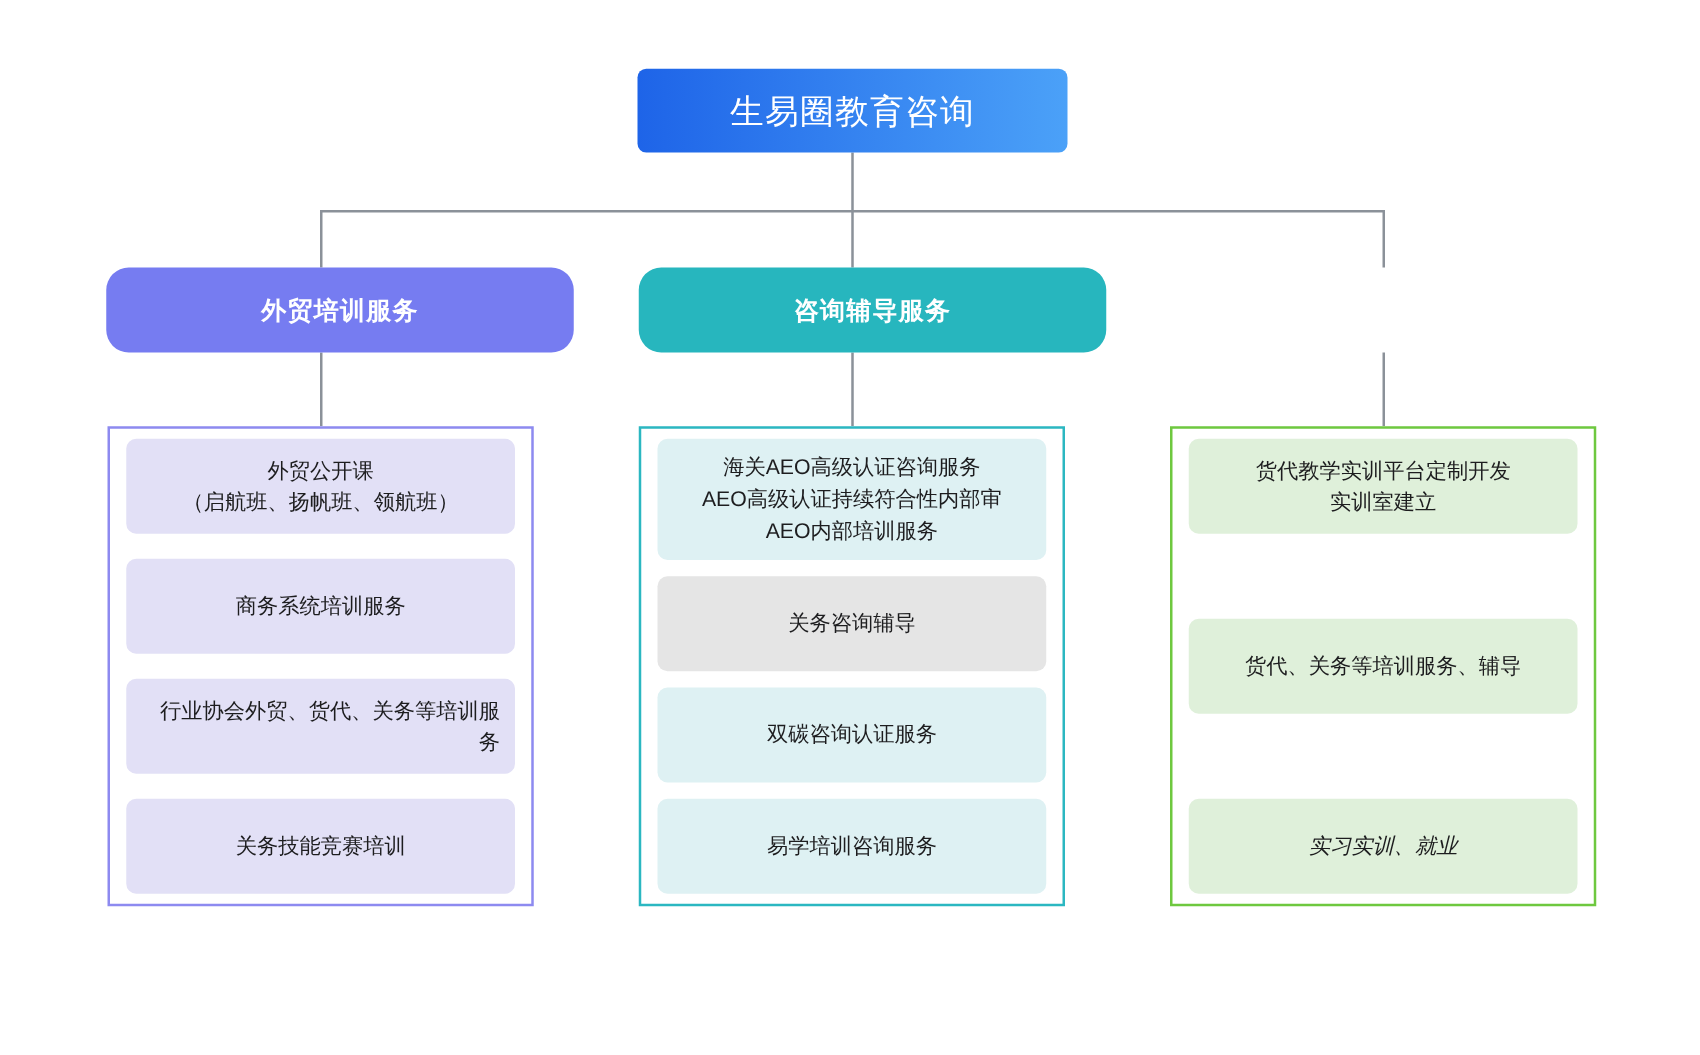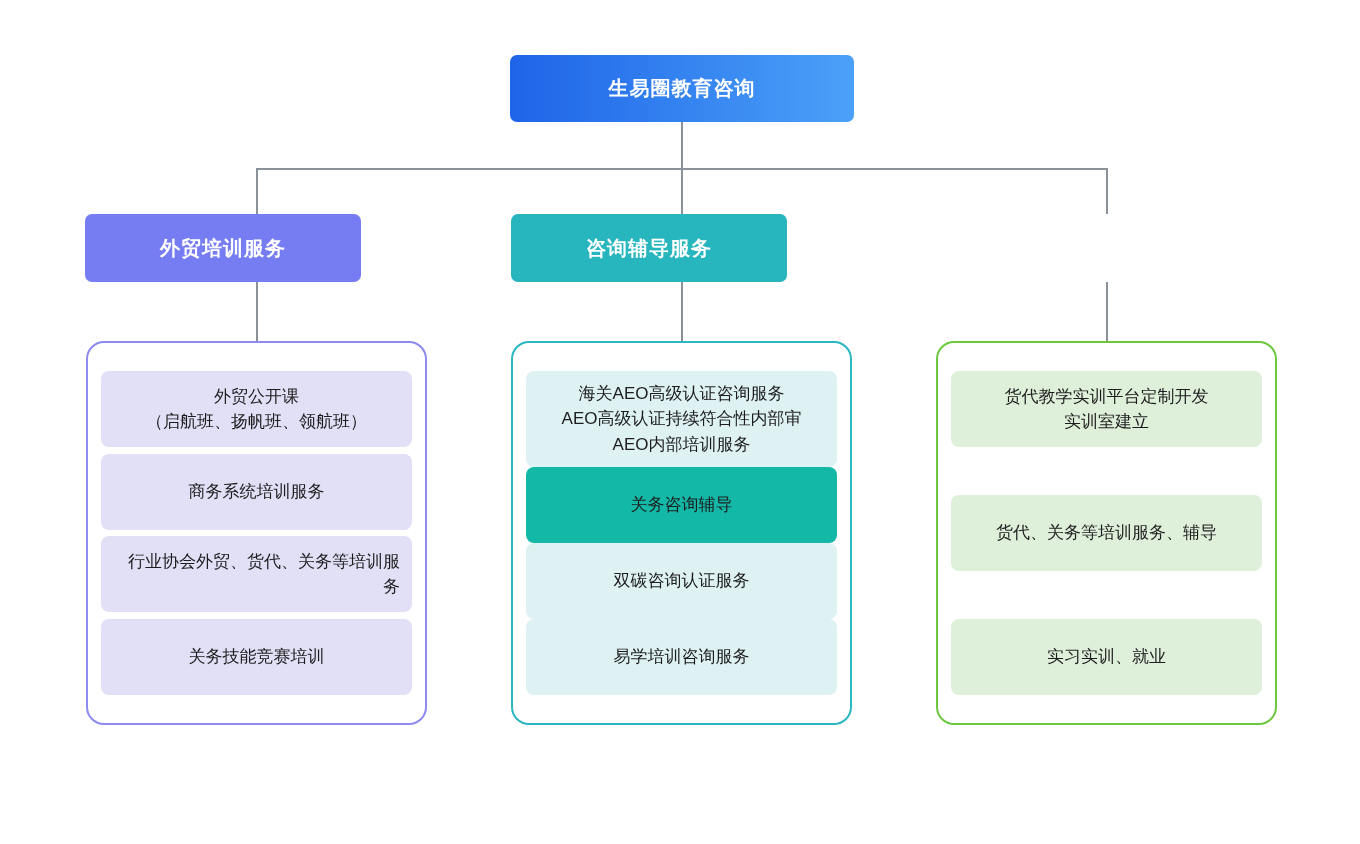--- a/index.html
+++ b/index.html
@@ -12,43 +12,43 @@
   }
   .line{position:absolute;}
   .v-line{width:2px;}
   .h-line{height:2px;}
 
   .root-node{
     position:absolute;left:510px;top:55px;width:344px;height:67px;
     background:linear-gradient(90deg,var(--g1,#1E64E8),var(--g2,#4BA1F8));
     border-radius:7px;
     display:flex;align-items:center;justify-content:center;
-    color:#ffffff;font-size:20px;font-weight:bold;
+    color:#ffffff;font-size:27px;font-weight:normal;
     letter-spacing:1px;
   }
 
   .branch-header{
-    position:absolute;top:214px;width:276px;height:68px;
-    border-radius:7px;
+    position:absolute;top:214px;width:374px;height:68px;
+    border-radius:18px;
     display:flex;align-items:center;justify-content:center;
     color:#ffffff;font-size:20px;font-weight:bold;
     letter-spacing:1px;
   }
   .branch-header.b0{left:85px;}
   .branch-header.b1{left:511px;}
   .branch-header.b2{left:936px;}
 
   .branch-container{
     position:absolute;top:341px;width:341px;height:384px;
     box-sizing:border-box;
     background:#ffffff;
     border:2px solid #cccccc;
-    border-radius:18px;
+    border-radius:0;
     display:flex;flex-direction:column;justify-content:space-between;
-    padding:28px 13px;
+    padding:8px 13px;
   }
   .branch-container.b0{left:86px;}
   .branch-container.b1{left:511px;}
   .branch-container.b2{left:936px;}
 
   .service-item{
     min-height:76px;
     border-radius:8px;
     display:flex;align-items:center;justify-content:center;
     text-align:center;
@@ -83,25 +83,25 @@
 （启航班、扬帆班、领航班）</div>
     <div class="service-item" style="background-color: rgb(226, 224, 246);">商务系统培训服务</div>
     <div class="service-item" style="background-color: rgb(226, 224, 246); text-align: right;">行业协会外贸、货代、关务等培训服务</div>
     <div class="service-item" style="background-color: rgb(226, 224, 246);">关务技能竞赛培训</div>
   </div>
 
   <div class="branch-container b1" style="border-color: rgb(43, 183, 193);">
     <div class="service-item" style="background-color: rgb(222, 241, 243);">海关AEO高级认证咨询服务
 AEO高级认证持续符合性内部审
 AEO内部培训服务</div>
-    <div class="service-item" style="background-color: #14b8a6;">关务咨询辅导</div>
+    <div class="service-item" style="background-color: #e5e5e5;">关务咨询辅导</div>
     <div class="service-item" style="background-color: rgb(222, 241, 243);">双碳咨询认证服务</div>
     <div class="service-item" style="background-color: rgb(222, 241, 243);">易学培训咨询服务</div>
   </div>
 
   <div class="branch-container b2" style="border-color: rgb(110, 200, 63);">
     <div class="service-item" style="background-color: rgb(223, 240, 218);">货代教学实训平台定制开发
 实训室建立</div>
     <div class="service-item" style="background-color: rgb(223, 240, 218);">货代、关务等培训服务、辅导</div>
-    <div class="service-item" style="background-color: rgb(223, 240, 218);">实习实训、就业</div>
+    <div class="service-item" style="background-color: rgb(223, 240, 218); font-style: italic;">实习实训、就业</div>
   </div>
 
 </div>
 
 </body></html>

